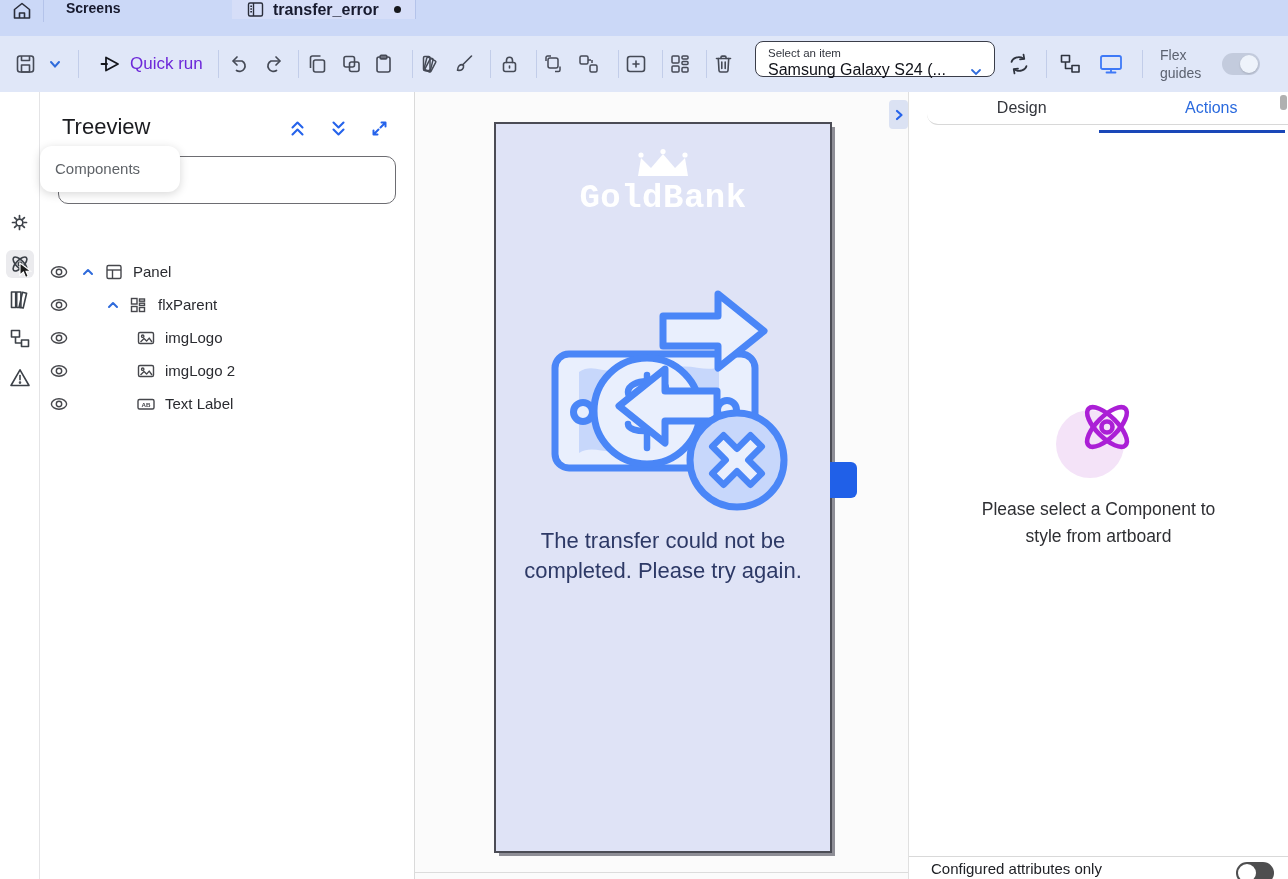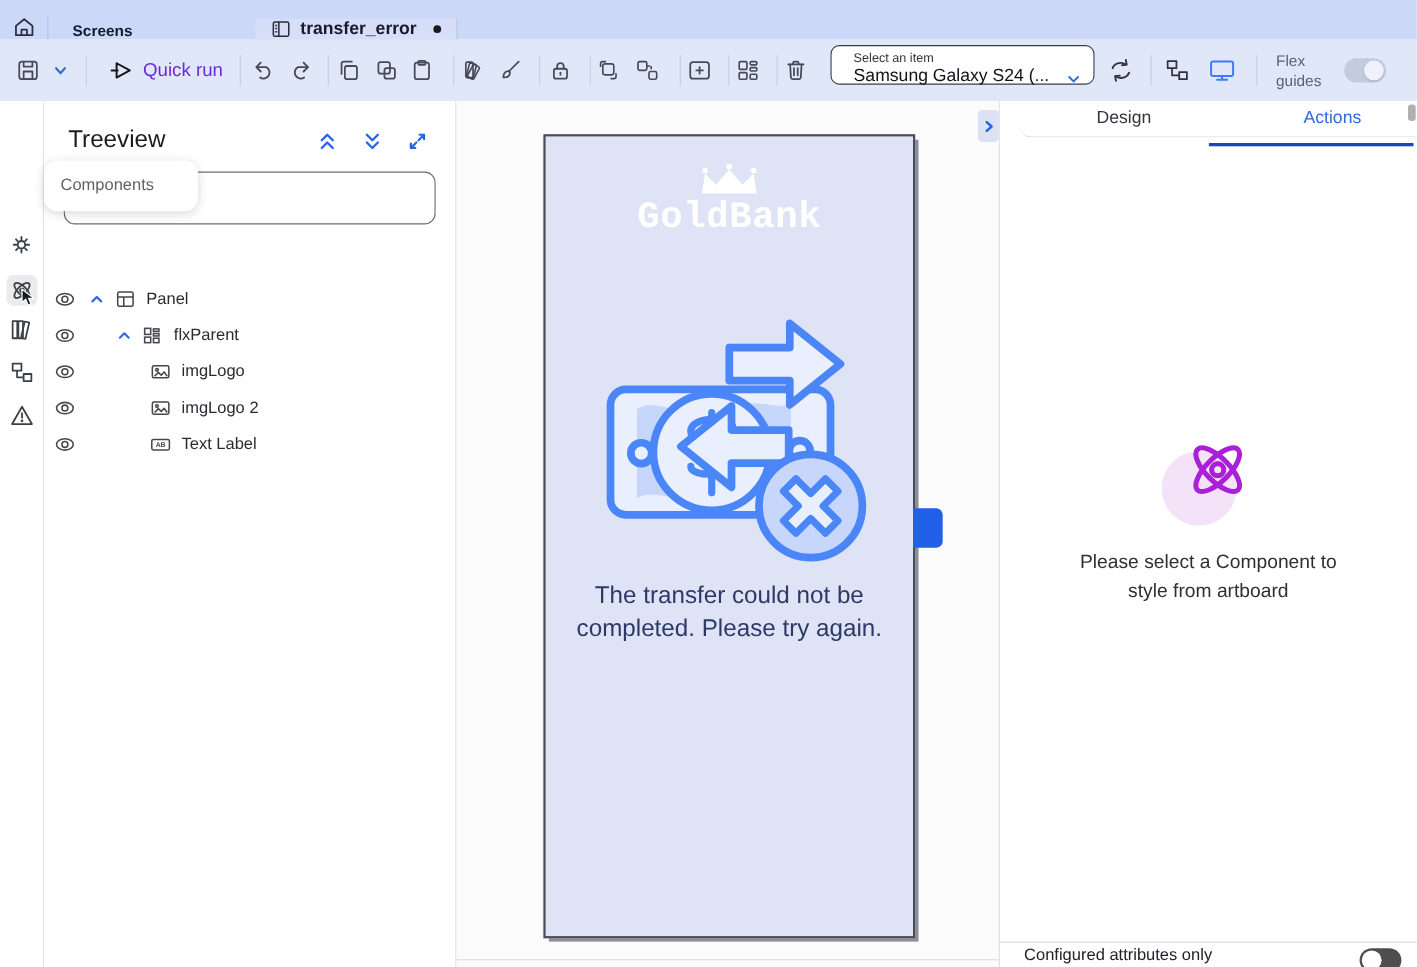--- a/index.html
+++ b/index.html
@@ -1,39 +1,39 @@
 <!DOCTYPE html>
 <html><head>
 <meta charset="utf-8">
 <style>
   * { box-sizing: border-box; margin: 0; padding: 0; }
   html,body { width:1288px; height:879px; overflow:hidden;
     font-family:"Liberation Sans", sans-serif; background:#fbfbfb; }
 
   
   #tabbar { position:absolute; left:0; top:0; width:1288px; height:36px;
-    background:#cbd8f7; display:flex; align-items:flex-end; }
+    background:#cbd8f7; display:flex; align-items:flex-start; }
   #home-btn { width:44px; display:flex; align-items:center; justify-content:center;
     border-right:1px solid #b4c3ea; cursor:pointer; }
   #screens-tab { width:188px; display:flex; align-items:center; padding-left:22px;
     font-size:14px; font-weight:700; color:#171a2e; }
   #doc-tab { width:184px; background:#d6def8; border-right:1px solid #b4c3ea;
     display:flex; align-items:center; gap:8px; padding:0 14px; }
   #doc-tab .lbl { font-size:16px; font-weight:700; color:#171a2e; }
   #doc-tab .dot { margin-left:auto; width:7px; height:7px; border-radius:50%; background:#16181d; }
 
   
   #toolbar { position:absolute; left:0; top:36px; width:1288px; height:56px;
     background:#e0e7f8; }
   .tbi { position:absolute; top:50%; transform:translateY(-50%); display:flex;
     align-items:center; cursor:pointer; }
   .tsep { position:absolute; top:14px; height:28px; width:1px; background:#c2cde9; }
   #quick-run { gap:8px; font-size:17px; color:#6d28d9; }
   #device-select { left:755px; top:5px; transform:none; width:240px; height:36px;
-    background:#fff; border:1.5px solid #3a3d49; border-radius:8px; padding:5px 12px 0 20px;
+    background:#fff; border:1.5px solid #3a3d49; border-radius:8px; padding:5px 12px 0 12px;
     flex-direction:column; align-items:flex-start; justify-content:flex-start; }
   #device-select .sm { font-size:11.5px; color:#33363f; line-height:13px; }
   #device-select .val { font-size:16px; color:#101219; line-height:20px; }
   #device-select .chev { position:absolute; right:10px; top:22px; }
   #flex-guides-label { left:1160px; width:54px; font-size:14px; color:#5c6270; line-height:18px; cursor:default; }
   .toggle { width:38px; height:22px; border-radius:11px; position:relative; }
   #flex-toggle { left:1222px; background:#c3cbdd; }
   #flex-toggle .knob { position:absolute; right:2px; top:2px; width:18px; height:18px;
     border-radius:50%; background:#eef3fb; box-shadow:0 1px 2px rgba(0,0,0,.15); }
 

